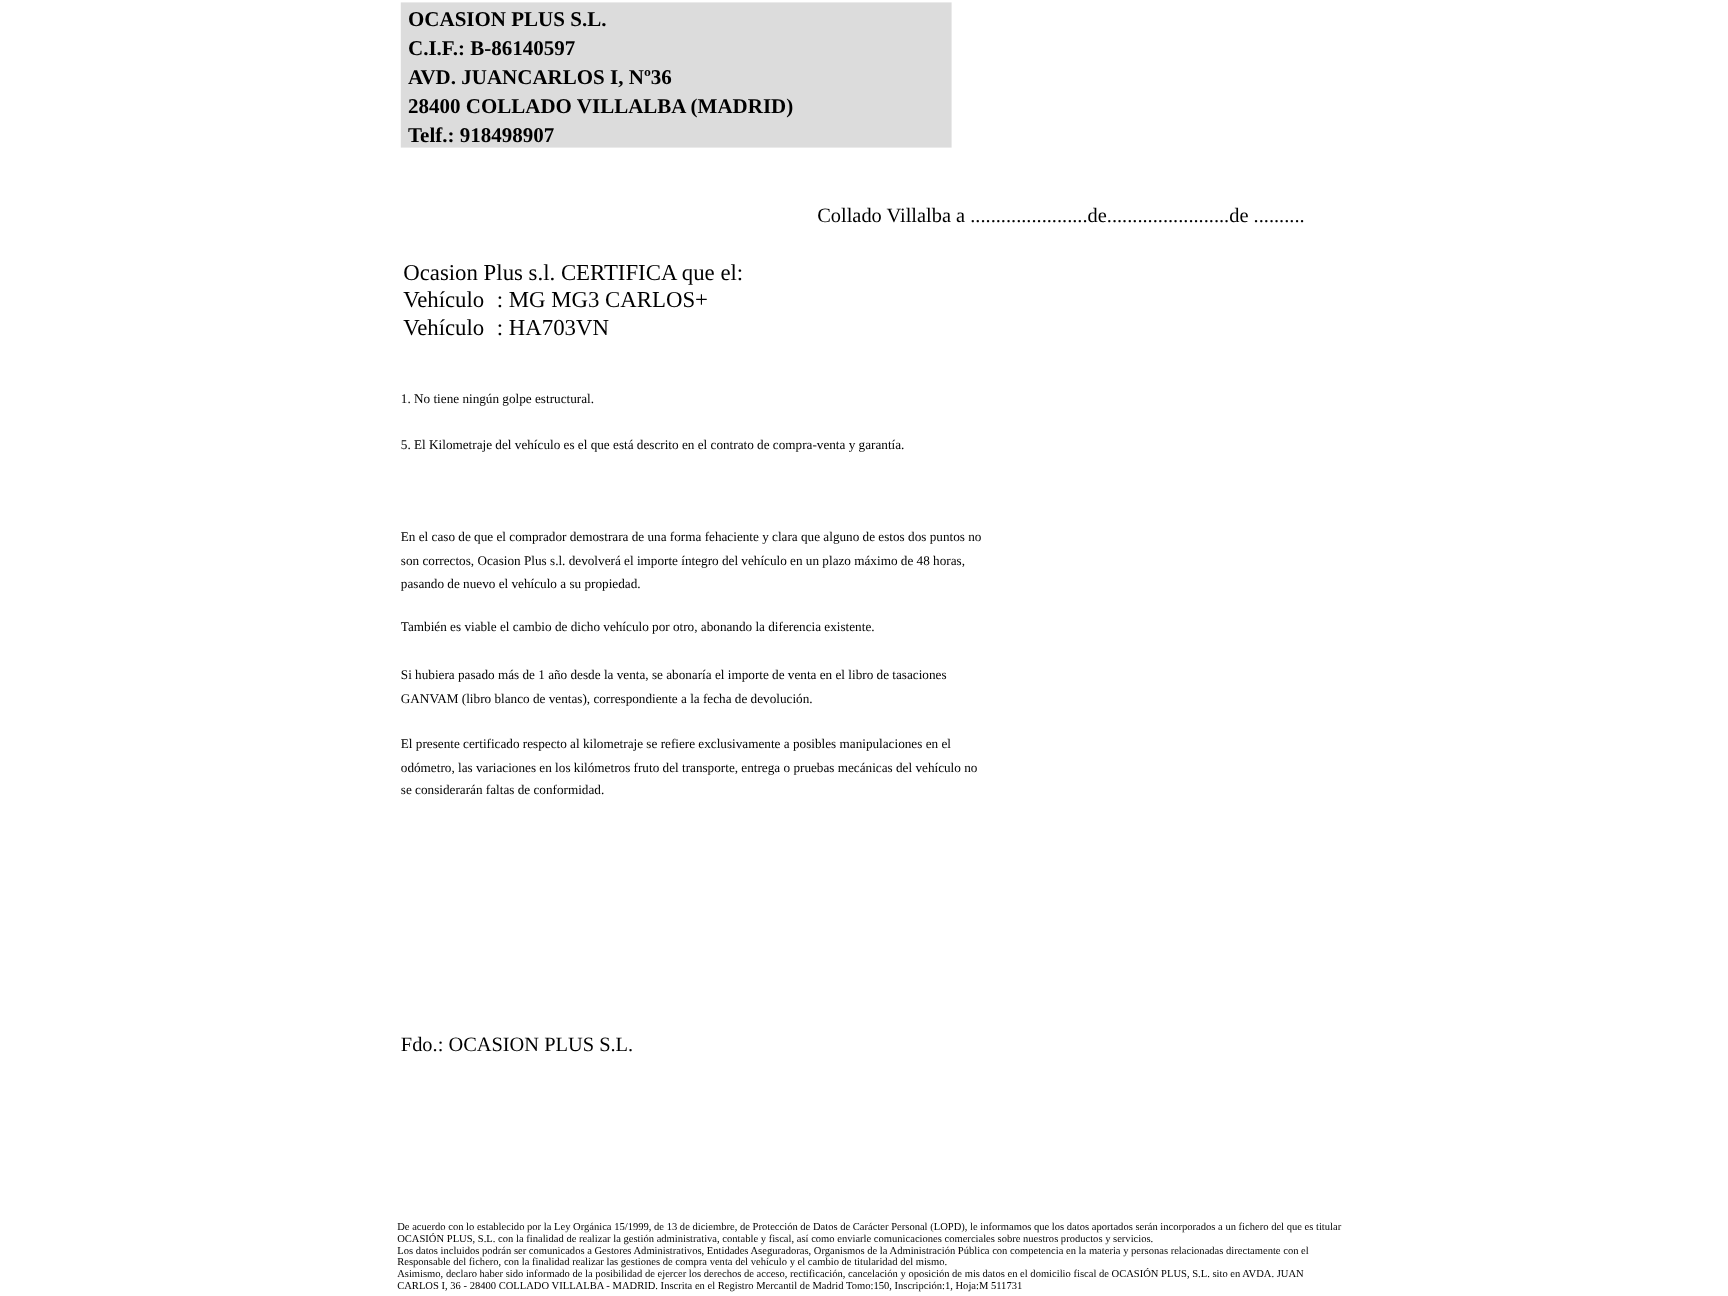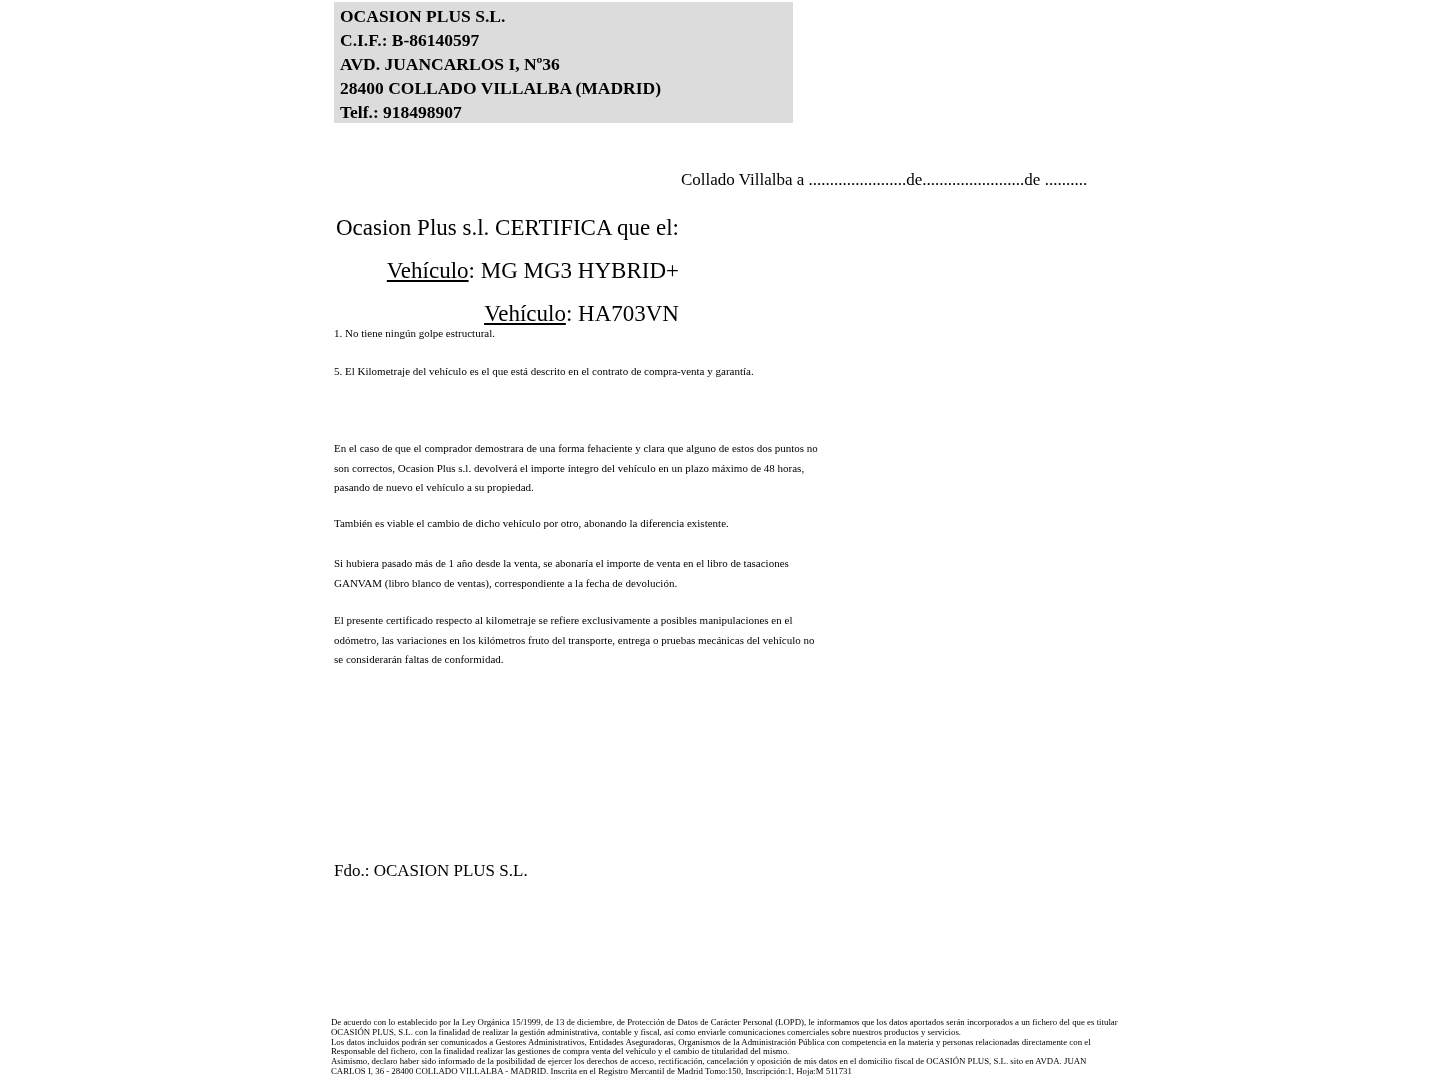--- a/index.html
+++ b/index.html
@@ -22,29 +22,26 @@
     font-family:Liberation Serif, serif;
   }
   .date-line{
     left:681px;top:170px;
     font-size:17px;
     line-height:20px;
     white-space:nowrap;
   }
   .certify{
     left:336px;top:216px;
-    font-size:23px;
+    font-size:19px;
     line-height:23px;
-    text-align:right;
   }
   .cert-label{
     display:inline-block;
     min-width:78px;
-    text-decoration:underline;
-    margin-top:20px;
   }
   .body-text{
     font-size:11px;
     line-height:19.5px;
     white-space:pre-line;
     width:810px;
   }
   .point-1{left:334px;top:324px;}
   .point-2{left:334px;top:362px;}
   .para-1{left:334px;top:439px;}
@@ -73,21 +70,21 @@
     <div>C.I.F.: B-86140597</div>
     <div>AVD. JUANCARLOS I, Nº36</div>
     <div>28400 COLLADO VILLALBA (MADRID)</div>
     <div>Telf.: 918498907</div>
   </div>
 
   <div class="abs date-line">Collado Villalba a .......................de........................de ..........</div>
 
   <div class="abs certify">
     <div>Ocasion Plus s.l. CERTIFICA que el:</div>
-    <div><span class="cert-label">Vehículo</span><span>: MG MG3 HYBRID+</span></div>
+    <div><span class="cert-label">Vehículo</span><span>: MG MG3 CARLOS+</span></div>
     <div><span class="cert-label">Vehículo</span><span>: HA703VN</span></div>
   </div>
 
   <div class="abs body-text point-1">1. No tiene ningún golpe estructural.</div>
   <div class="abs body-text point-2">5. El Kilometraje del vehículo es el que está descrito en el contrato de compra-venta y garantía.</div>
 
   <div class="abs body-text para-1">En el caso de que el comprador demostrara de una forma fehaciente y clara que alguno de estos dos puntos no
 son correctos, Ocasion Plus s.l. devolverá el importe íntegro del vehículo en un plazo máximo de 48 horas,
 pasando de nuevo el vehículo a su propiedad.</div>
   <div class="abs body-text para-2">También es viable el cambio de dicho vehículo por otro, abonando la diferencia existente.</div>

